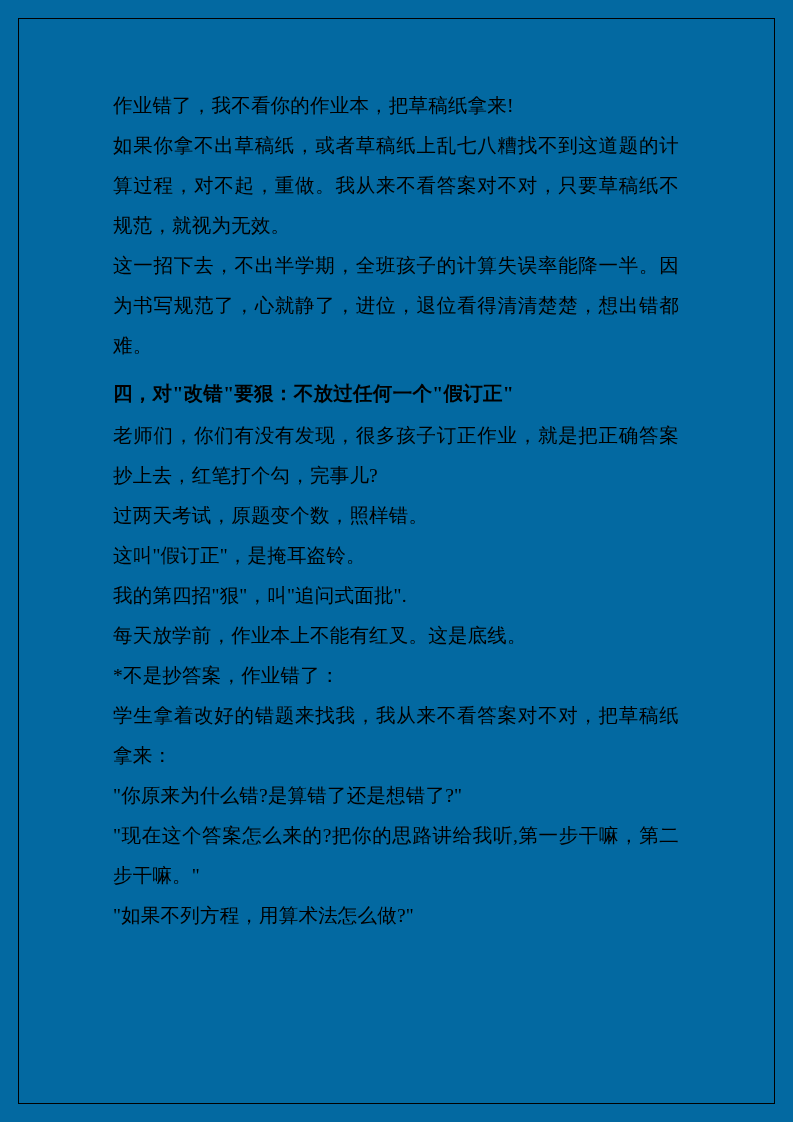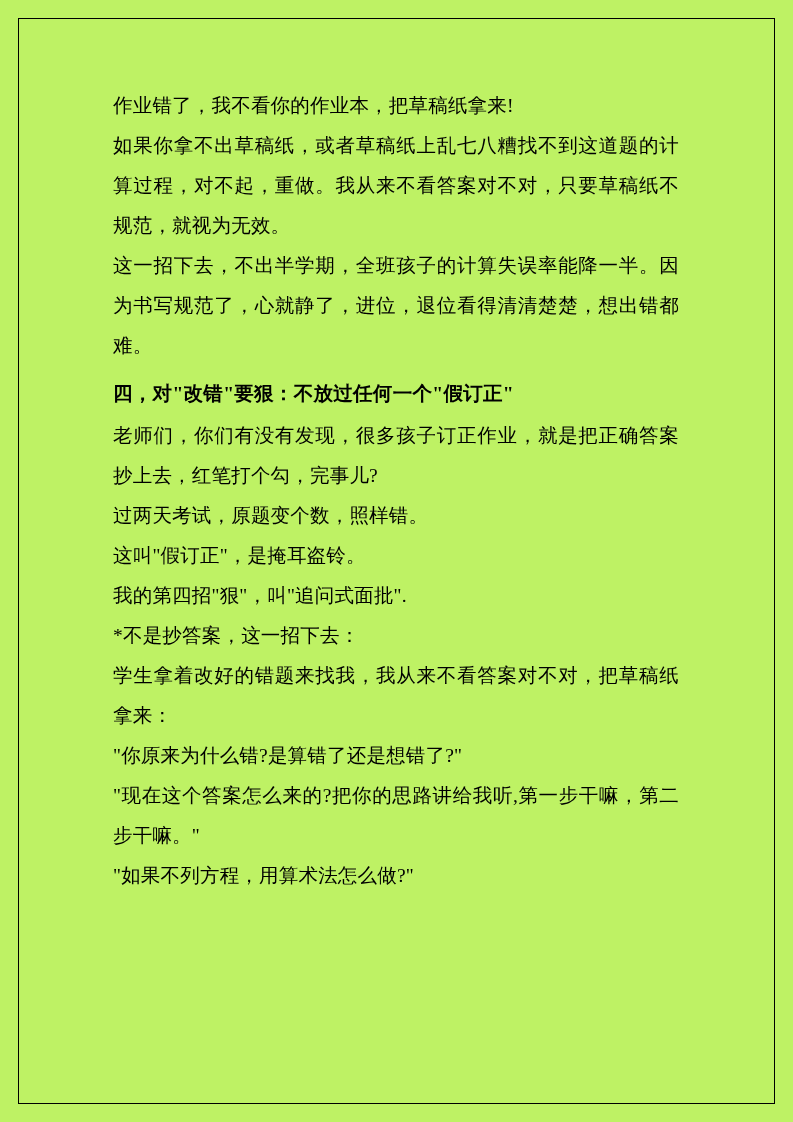--- a/index.html
+++ b/index.html
@@ -12,21 +12,21 @@
     height: 1122px;
     font-family: "Liberation Serif", "DejaVu Serif", serif;
     color: #000000;
     position: relative;
   }
   .page {
     position: relative;
     width: 793px;
     height: 1122px;
     box-sizing: border-box;
-    background: #bef264;
+    background: #0369a1;
     overflow: hidden;
   }
   .page-border {
     position: absolute;
     left: 18px;
     top: 18px;
     right: 18px;
     bottom: 18px;
     border: 1px solid #000000;
     pointer-events: none;
@@ -61,20 +61,21 @@
   <div class="content">
 
     <p class="para">作业错了，我不看你的作业本，把草稿纸拿来!</p>
     <p class="para">如果你拿不出草稿纸，或者草稿纸上乱七八糟找不到这道题的计算过程，对不起，重做。我从来不看答案对不对，只要草稿纸不规范，就视为无效。</p>
     <p class="para">这一招下去，不出半学期，全班孩子的计算失误率能降一半。因为书写规范了，心就静了，进位，退位看得清清楚楚，想出错都难。</p>
     <p class="heading">四，对"改错"要狠：不放过任何一个"假订正"</p>
     <p class="para">老师们，你们有没有发现，很多孩子订正作业，就是把正确答案抄上去，红笔打个勾，完事儿?</p>
     <p class="para">过两天考试，原题变个数，照样错。</p>
     <p class="para">这叫"假订正"，是掩耳盗铃。</p>
     <p class="para">我的第四招"狠"，叫"追问式面批".</p>
-    <p class="para">*不是抄答案，这一招下去：</p>
+    <p class="para">每天放学前，作业本上不能有红叉。这是底线。</p>
+    <p class="para">*不是抄答案，作业错了：</p>
     <p class="para">学生拿着改好的错题来找我，我从来不看答案对不对，把草稿纸拿来：</p>
     <p class="para">"你原来为什么错?是算错了还是想错了?"</p>
     <p class="para">"现在这个答案怎么来的?把你的思路讲给我听,第一步干嘛，第二步干嘛。"</p>
     <p class="para">"如果不列方程，用算术法怎么做?"</p>
 
   </div>
 </div>
 
 </body></html>

